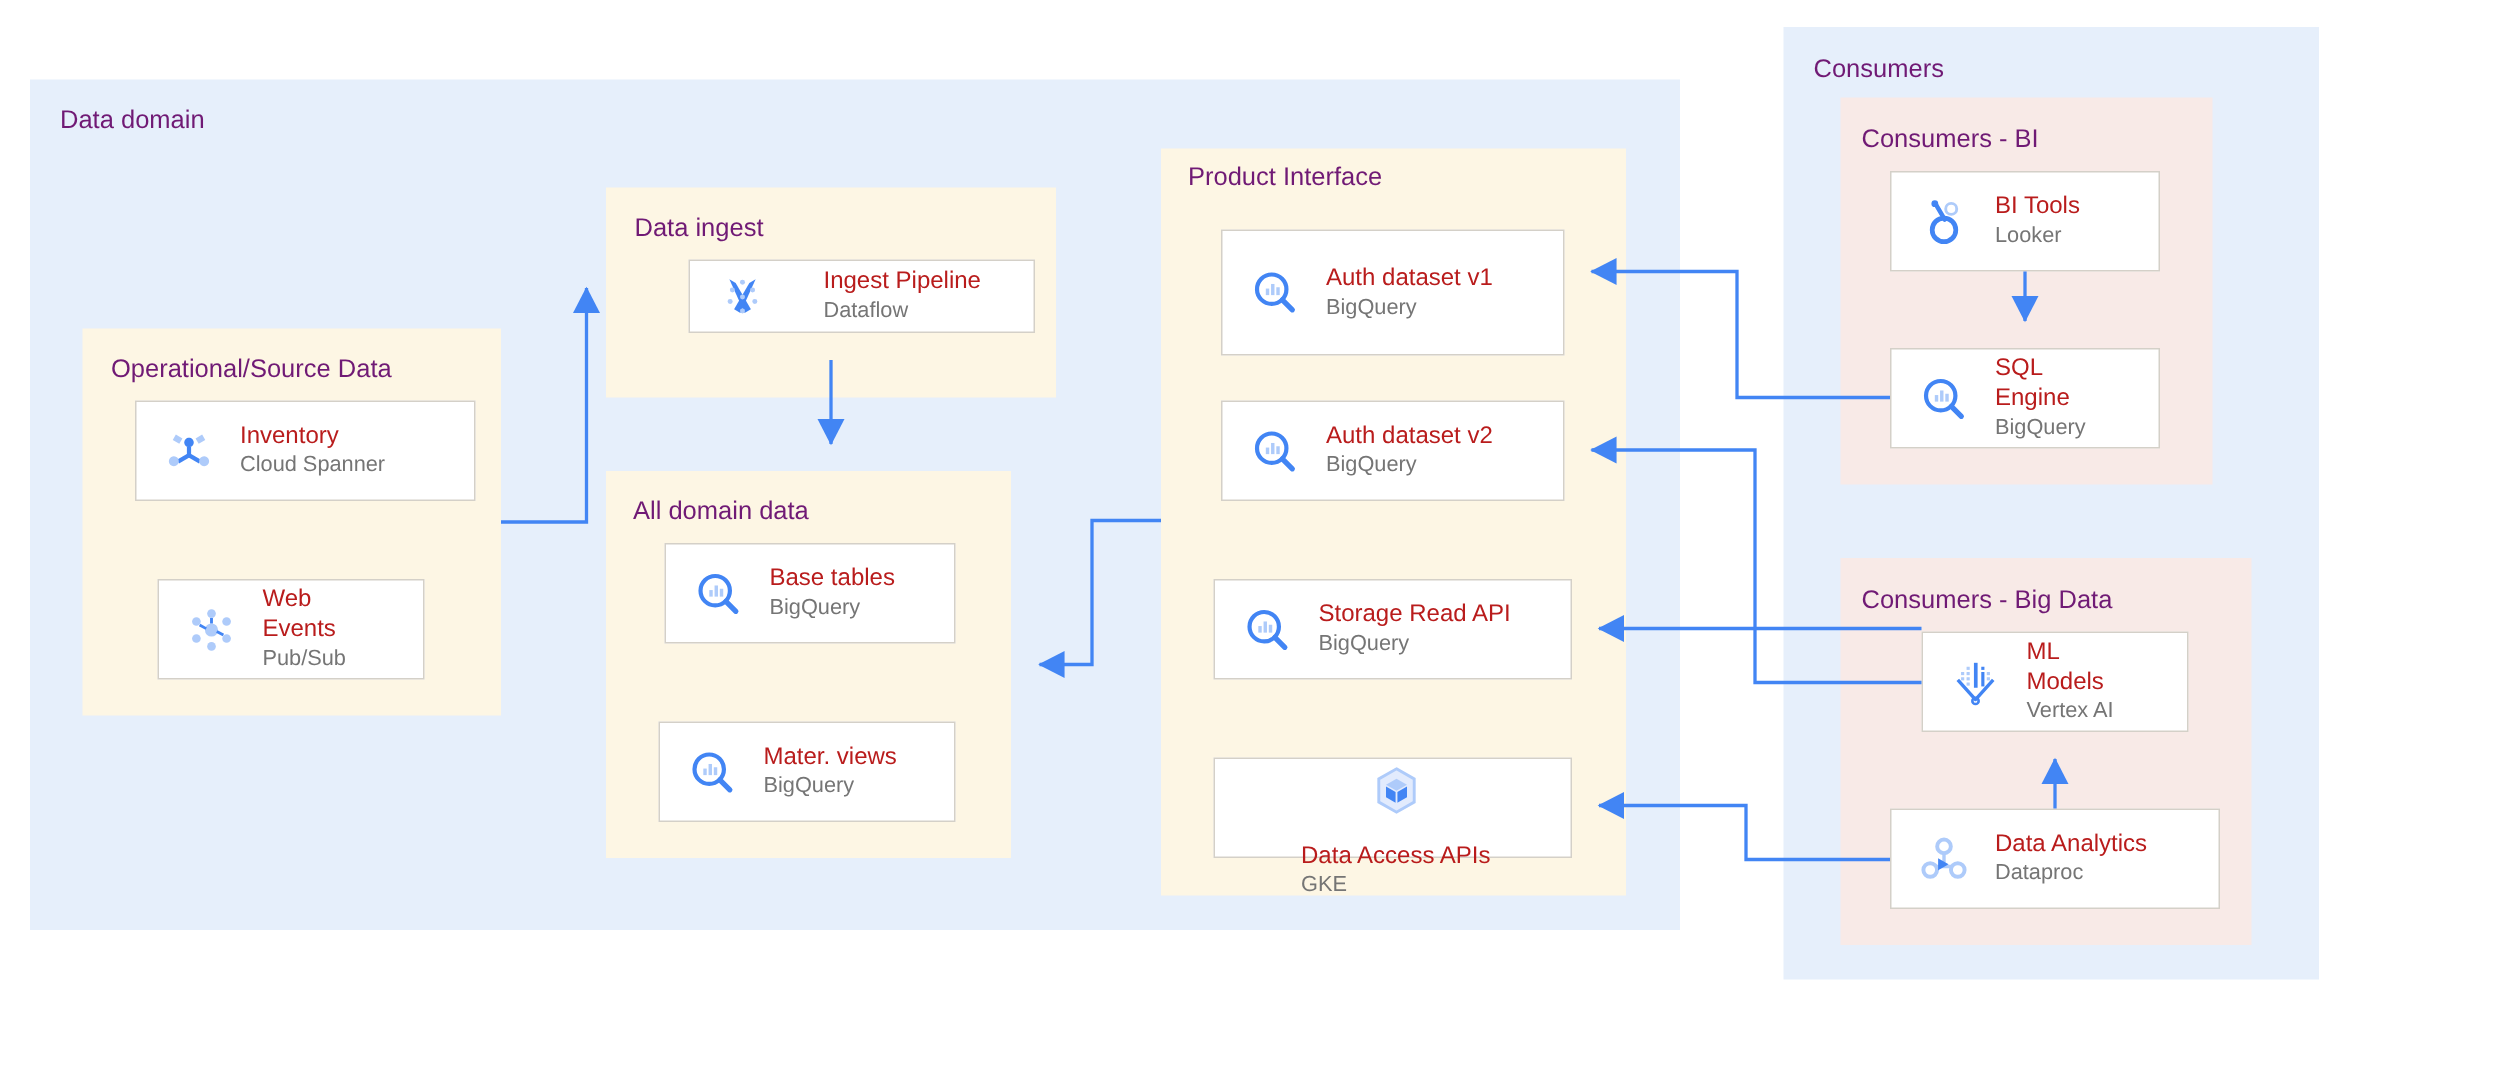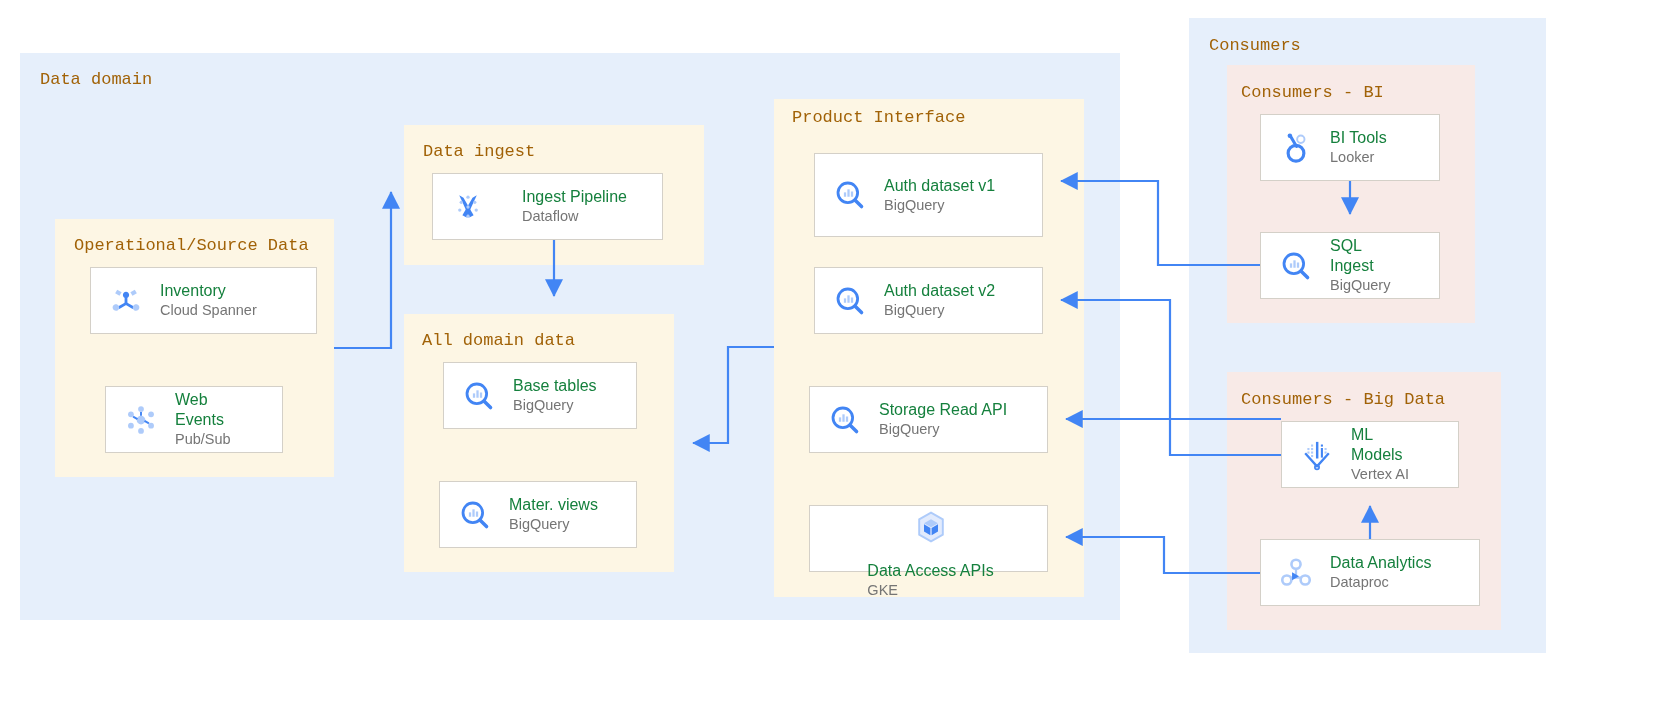--- a/index.html
+++ b/index.html
@@ -21,25 +21,25 @@
     left: 0; top: 0;
     width: 1664px;
     height: 716px;
   }
   .group {
     position: absolute;
     box-sizing: border-box;
   }
   .group-label {
     position: absolute;
-    color: #a16207;
+    color: #701a75;
     font-size: 17px;
     line-height: 20px;
     white-space: nowrap;
-    font-family: Liberation Mono, monospace;
+    font-family: Liberation Sans, sans-serif;
   }
   .g-blue  { background: #e6effb; }
   .g-cream { background: #fdf6e4; }
   .g-pink  { background: #f8eae7; }
 
   .card {
     position: absolute;
     box-sizing: border-box;
     background: #ffffff;
     border: 1px solid #d4d0c8;
@@ -54,21 +54,21 @@
     height: 42px;
     display: block;
   }
   .card-text {
     display: flex;
     flex-direction: column;
     justify-content: center;
     min-width: 0;
   }
   .card-title {
-    color: #15803d;
+    color: #b91c1c;
     font-size: 16px;
     line-height: 20px;
     white-space: pre-line;
     font-family: "Liberation Sans", sans-serif;
   }
   .card-sub {
     color: #757575;
     font-size: 14.5px;
     line-height: 19px;
     white-space: nowrap;
@@ -131,21 +131,21 @@
     <span class="card-text">
       <span class="card-title">Web
 Events</span>
       <span class="card-sub">Pub/Sub</span>
     </span>
   </div>
 
   <div class="group g-cream" style="left:404px; top:125px; width:300px; height:140px;"></div>
   <div class="group-label" style="left:423px; top:142px;">Data ingest</div>
 
-  <div class="card" style="left:432px; top:173px; width:231px; height:67px;gap:33px;">
+  <div class="card" style="left:459px; top:173px; width:231px; height:49px;gap:33px;">
     <span class="card-icon">
       <svg viewBox="0 0 48 48" width="42" height="42" aria-hidden="true">
         <path d="M14.0 10.5 L18.8 13.3 L30.4 33.3 L25.6 36.1 Z" fill="#4285f4"></path>
         <path d="M34.0 10.5 L29.2 13.3 L17.6 33.3 L22.4 36.1 Z" fill="#4285f4"></path>
         <circle cx="24" cy="12.8" r="1.9" fill="#aecbfa"></circle>
         <circle cx="16.3" cy="18.7" r="1.9" fill="#aecbfa"></circle>
         <circle cx="31.7" cy="18.7" r="1.9" fill="#aecbfa"></circle>
         <circle cx="14.6" cy="27.5" r="1.9" fill="#aecbfa"></circle>
         <circle cx="33.4" cy="27.5" r="1.9" fill="#aecbfa"></circle>
         <circle cx="24" cy="24" r="1.9" fill="#aecbfa"></circle>
@@ -285,21 +285,21 @@
       <svg viewBox="0 0 48 48" width="42" height="42" aria-hidden="true">
         <circle cx="21.5" cy="21.5" r="11.2" fill="none" stroke="#4285f4" stroke-width="3.2"></circle>
         <rect x="17.0" y="21.0" width="2.6" height="5.0" fill="#aecbfa"></rect>
         <rect x="21.0" y="17.5" width="2.6" height="8.5" fill="#aecbfa"></rect>
         <rect x="25.0" y="20.0" width="2.6" height="6.0" fill="#aecbfa"></rect>
         <path d="M29.6 29.6 L37.2 37.2" stroke="#4285f4" stroke-width="4.0" stroke-linecap="round" fill="none"></path>
       </svg>
     </span>
     <span class="card-text">
       <span class="card-title">SQL
-Ingest</span>
+Engine</span>
       <span class="card-sub">BigQuery</span>
     </span>
   </div>
 
   <div class="group g-pink" style="left:1227px; top:372px; width:274px; height:258px;"></div>
   <div class="group-label" style="left:1241px; top:390px;">Consumers - Big Data</div>
 
   <div class="card" style="left:1260px; top:539px; width:220px; height:67px;">
     <span class="card-icon">
       <svg viewBox="0 0 48 48" width="42" height="42" aria-hidden="true">

